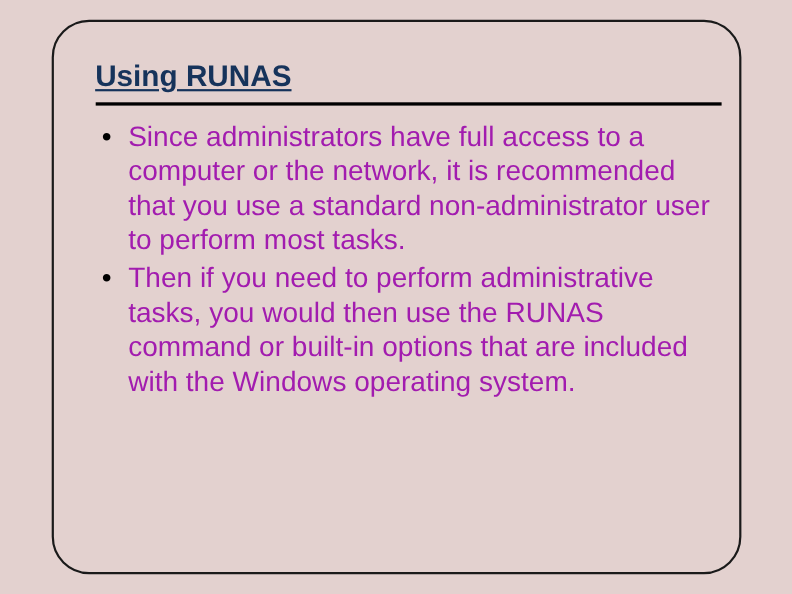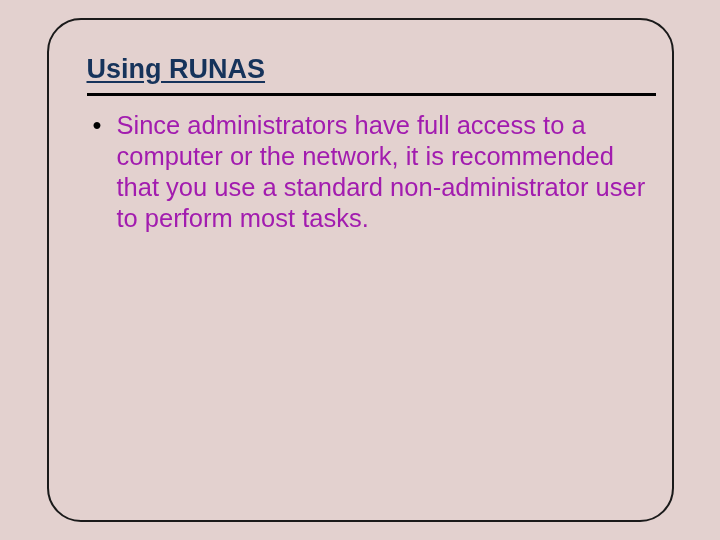--- a/index.html
+++ b/index.html
@@ -55,14 +55,15 @@
   }
 </style>
 </head>
 <body>
 
 <div class="slide">
   <h1 class="title">Using RUNAS</h1>
   <hr class="rule">
   <ul class="bullets">
     <li>Since administrators have full access to a computer or the network, it is recommended that you use a standard non-administrator user to perform most tasks.</li>
+    <li>Then if you need to perform administrative tasks, you would then use the RUNAS command or built-in options that are included with the Windows operating system.</li>
   </ul>
 </div>
 
 </body></html>

